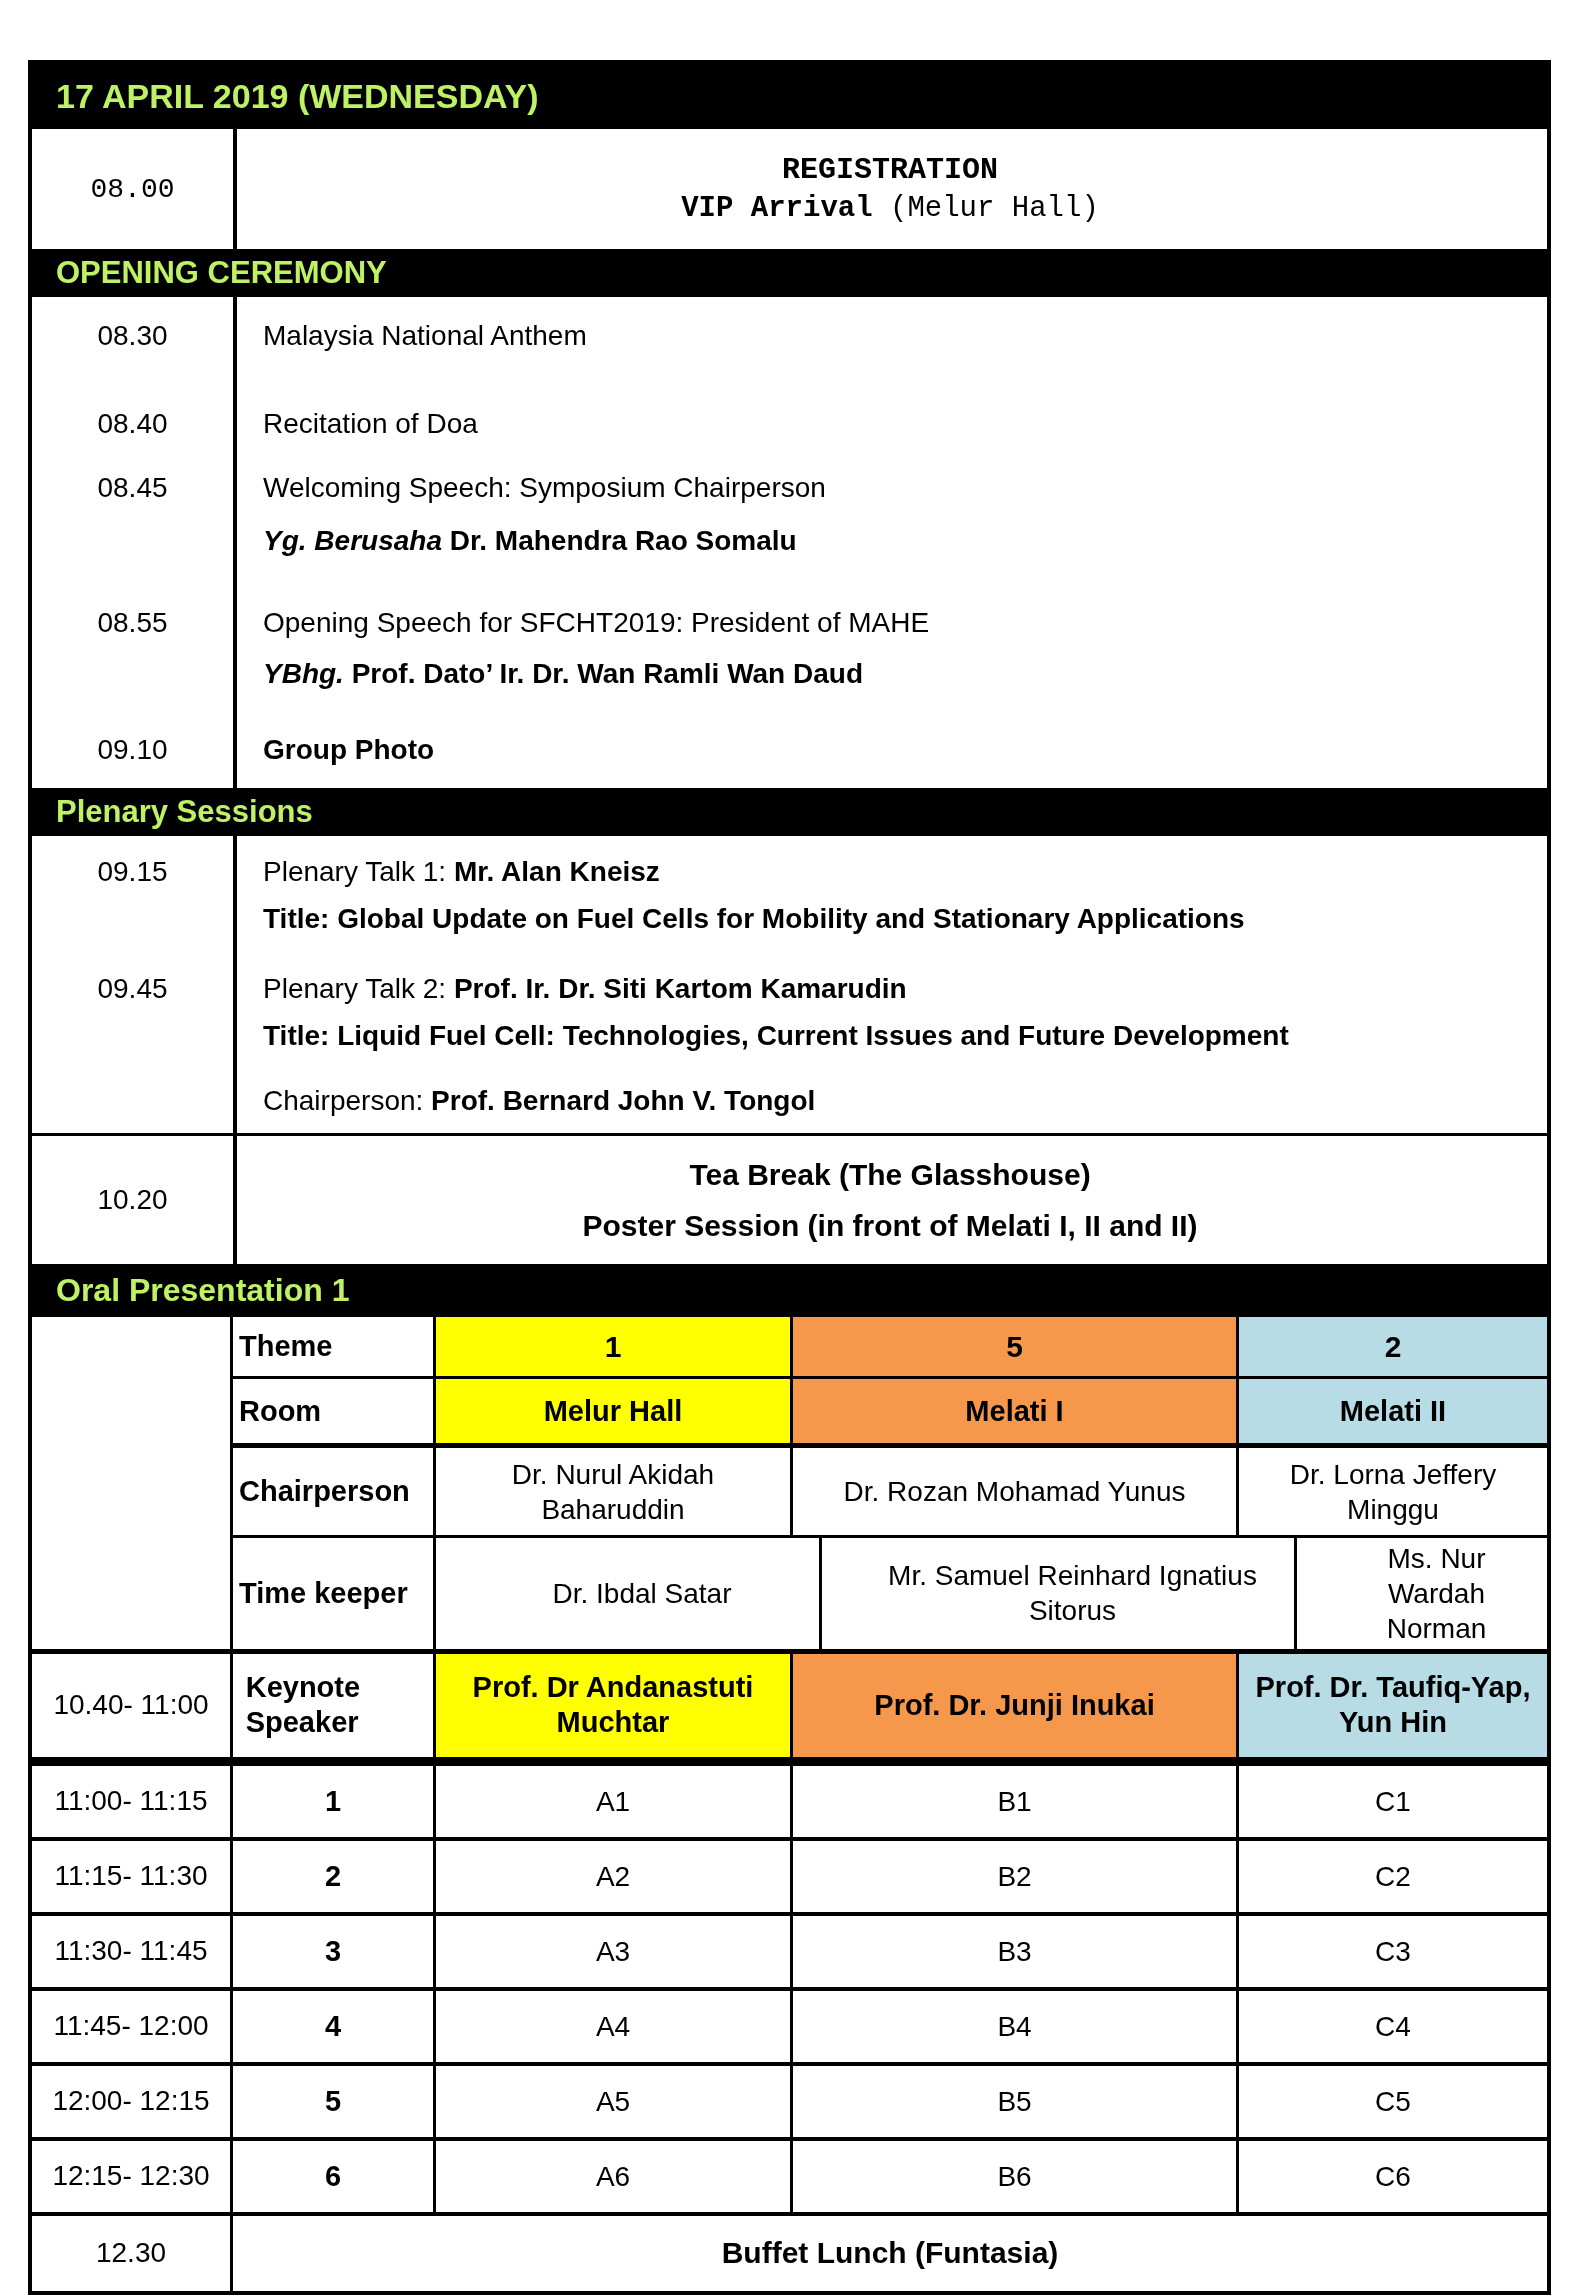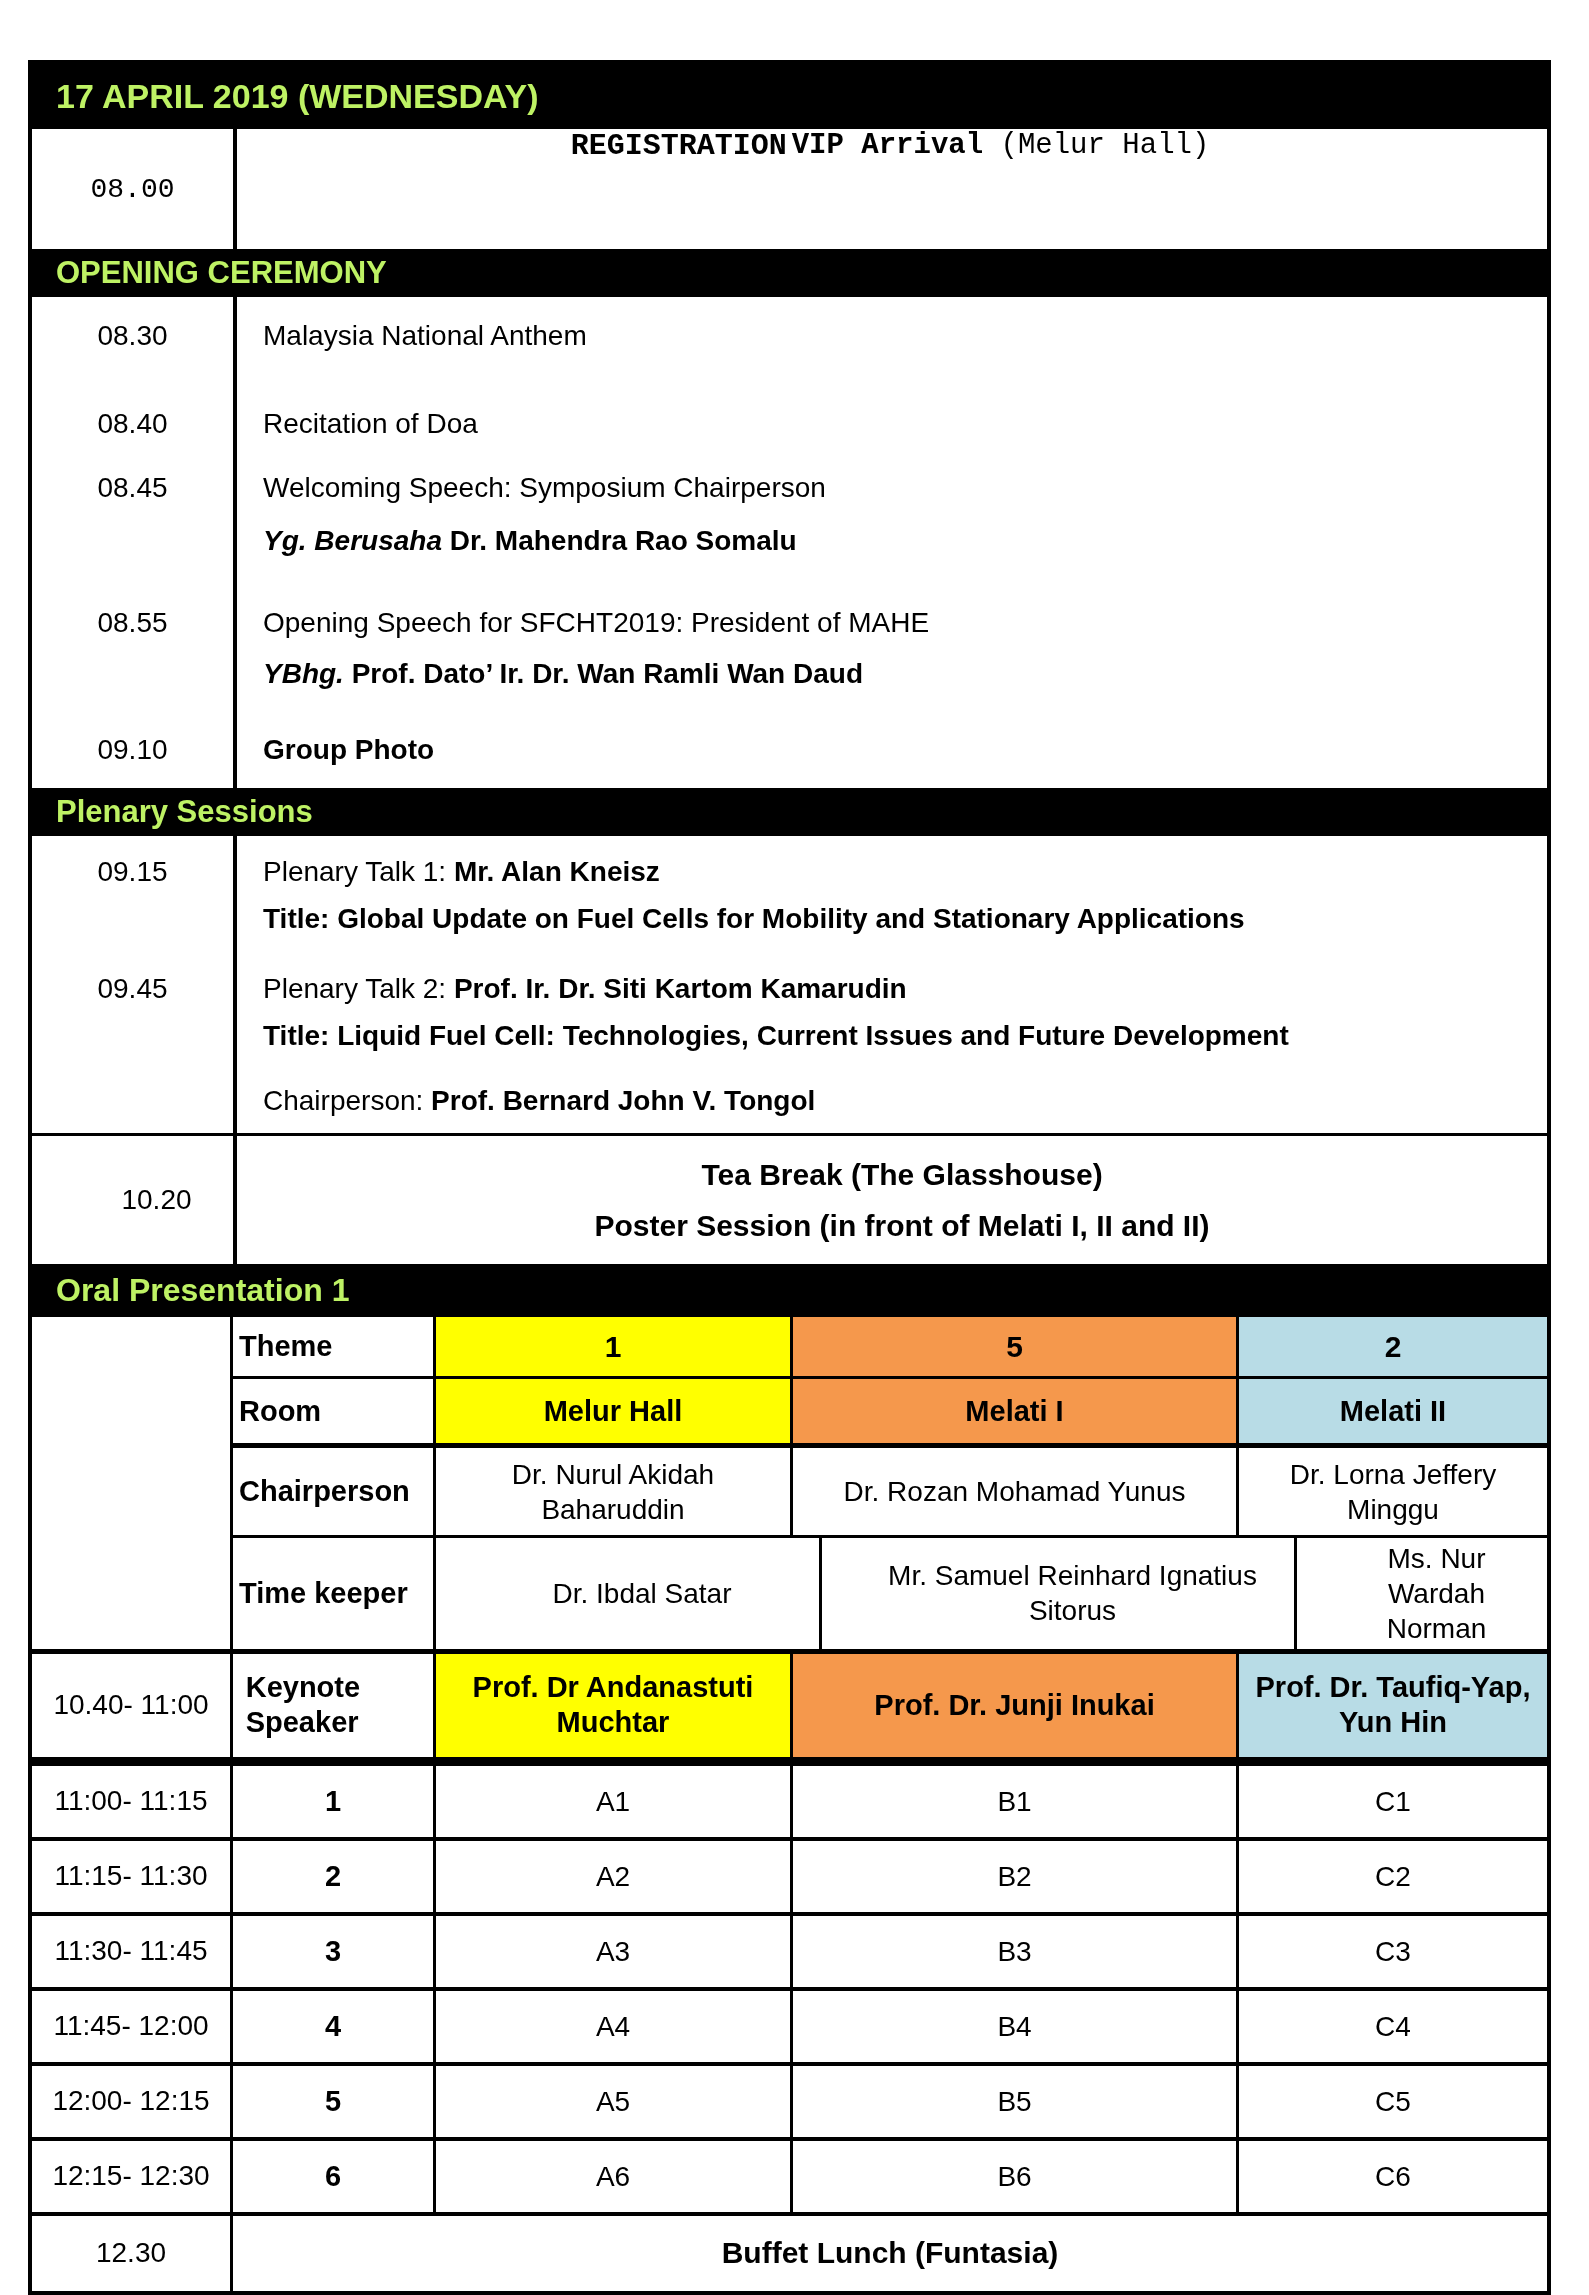--- a/index.html
+++ b/index.html
@@ -18,33 +18,33 @@
   .split::after{content:"";position:absolute;left:201px;top:0;bottom:0;width:3.5px;background:#000;}
   .item{display:flex;}
   .item .t{width:201px;flex:0 0 201px;text-align:center;font-size:28px;line-height:37px;}
   .item .c{flex:1;padding-left:30px;padding-right:21px;font-size:28px;line-height:37px;}
   .bold{font-weight:bold;}
   .bi{font-weight:bold;font-style:italic;}
 
   .reg-row{height:120px;}
   .reg-row .inner{display:flex;height:100%;font-family:Liberation Mono, monospace;}
   .reg-row .t{width:201px;flex:0 0 201px;display:flex;align-items:center;justify-content:center;font-size:28px;}
-  .reg-row .c{flex:1;display:flex;flex-direction:row;justify-content:center;text-align:center;gap:5px;}
+  .reg-row .c{flex:1;display:flex;flex-direction:column;justify-content:center;text-align:center;gap:5px;}
   .reg-line1{font-size:30px;font-weight:bold;}
   .reg-line2{font-size:29px;}
 
   .opening{height:491px;padding-top:20px;}
   .plenary{height:297px;padding-top:17px;}
   .mt72{margin-top:51px;} .mt64{margin-top:45px;} .mt55{margin-top:39px;}
   .mt46{margin-top:32.5px;} .mt40{margin-top:28px;} .mt38{margin-top:27px;}
   .mt22{margin-top:15.5px;} .mt20{margin-top:14px;} .mt14{margin-top:10px;}
   .indent{padding-left:192px;}
 
   .tea-row{height:131px;border-top:3.5px solid #000;}
-  .tea-row .inner{display:flex;height:100%;margin-left:24px;}
+  .tea-row .inner{display:flex;height:100%;}
   .tea-row .t{width:201px;flex:0 0 201px;display:flex;align-items:center;justify-content:center;font-size:28px;}
   .tea-row .c{flex:1;display:flex;flex-direction:column;justify-content:center;text-align:center;gap:17px;font-size:30px;font-weight:bold;}
   .bar-oral{height:53px;font-size:32px;}
 
   
   .ot-top{display:flex;}
   .ot-spacer{width:201px;flex:0 0 201px;border-right:3.5px solid #000;}
   .ot-headrows{flex:1;}
   .hrow{display:flex;}
   .hrow .label{width:203px;flex:0 0 203px;border-right:3.5px solid #000;display:flex;align-items:center;padding-left:6px;font-weight:bold;font-size:29px;}

